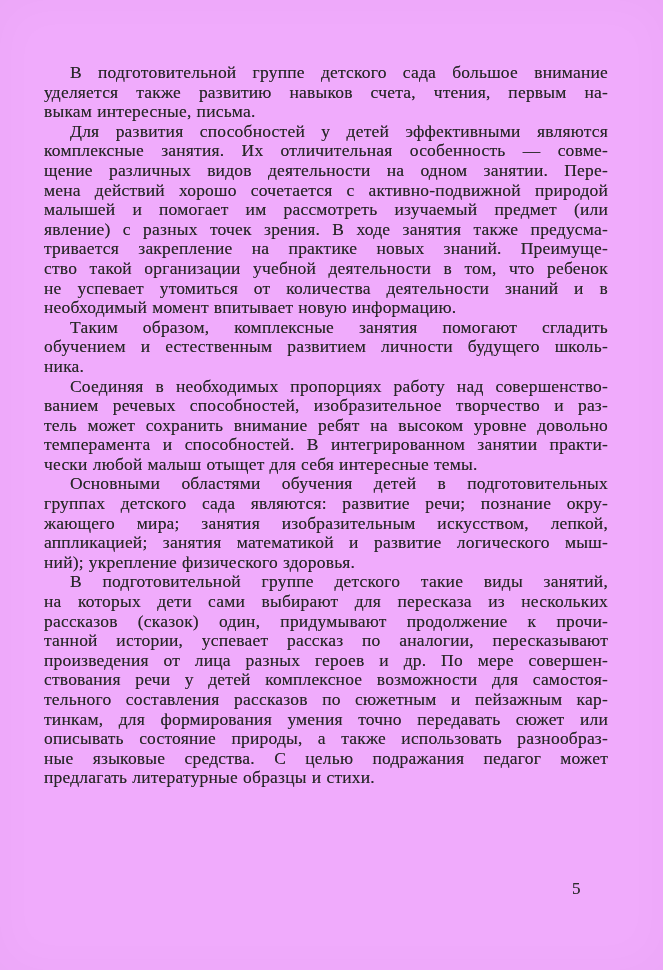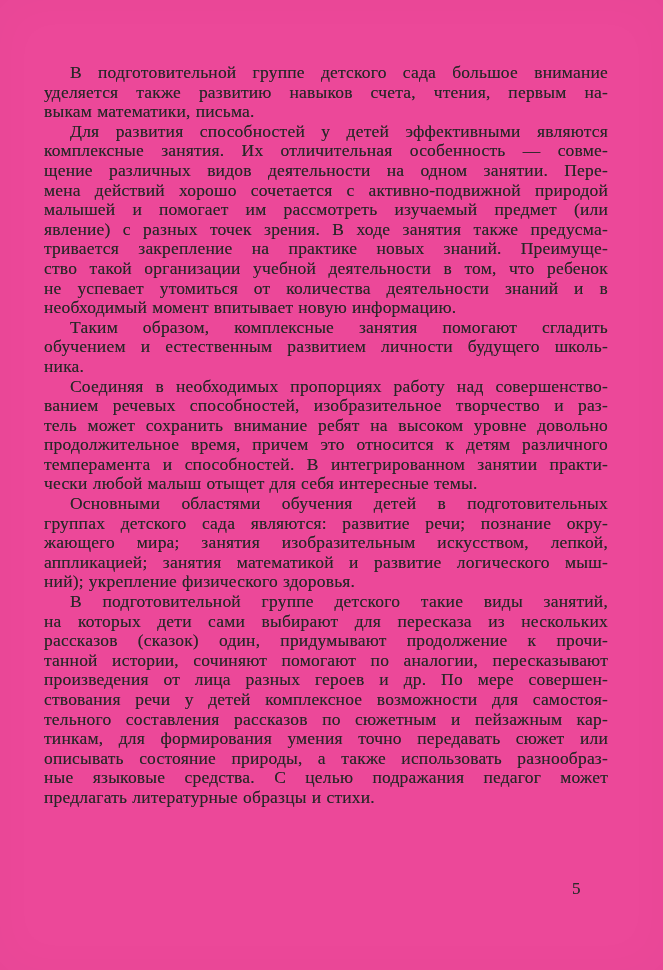--- a/index.html
+++ b/index.html
@@ -9,21 +9,21 @@
   body {
     width: 663px;
     height: 970px;
     overflow: hidden;
     background: #ffffff;
   }
   .page {
     position: relative;
     width: 663px;
     height: 970px;
-    background: #ec4899;
+    background: #f0abfc;
     box-shadow: inset 0 0 50px rgba(0,0,0,0.025);
     font-family: "Liberation Serif", "DejaVu Serif", serif;
     color: #272727;
   }
   .text-block {
     position: absolute;
     left: 44px;
     top: 63px;
     width: 564px;
   }
@@ -58,21 +58,21 @@
   }
 </style>
 </head>
 <body>
 
 <div class="page">
   <div class="text-block">
       <div class="paragraph">
         <div class="line indent j">В подготовительной группе детского сада большое внимание</div>
         <div class="line j">уделяется также развитию навыков счета, чтения, первым на-</div>
-        <div class="line">выкам математики, письма.</div>
+        <div class="line">выкам интересные, письма.</div>
       </div>
       <div class="paragraph">
         <div class="line indent j">Для развития способностей у детей эффективными являются</div>
         <div class="line j">комплексные занятия. Их отличительная особенность — совме-</div>
         <div class="line j">щение различных видов деятельности на одном занятии. Пере-</div>
         <div class="line j">мена действий хорошо сочетается с активно-подвижной природой</div>
         <div class="line j">малышей и помогает им рассмотреть изучаемый предмет (или</div>
         <div class="line j">явление) с разных точек зрения. В ходе занятия также предусма-</div>
         <div class="line j">тривается закрепление на практике новых знаний. Преимуще-</div>
         <div class="line j">ство такой организации учебной деятельности в том, что ребенок</div>
@@ -81,36 +81,35 @@
       </div>
       <div class="paragraph">
         <div class="line indent j">Таким образом, комплексные занятия помогают сгладить</div>
         <div class="line j">обучением и естественным развитием личности будущего школь-</div>
         <div class="line">ника.</div>
       </div>
       <div class="paragraph">
         <div class="line indent j">Соединяя в необходимых пропорциях работу над совершенство-</div>
         <div class="line j">ванием речевых способностей, изобразительное творчество и раз-</div>
         <div class="line j">тель может сохранить внимание ребят на высоком уровне довольно</div>
-        <div class="line j">продолжительное время, причем это относится к детям различного</div>
         <div class="line j">темперамента и способностей. В интегрированном занятии практи-</div>
         <div class="line">чески любой малыш отыщет для себя интересные темы.</div>
       </div>
       <div class="paragraph">
         <div class="line indent j">Основными областями обучения детей в подготовительных</div>
         <div class="line j">группах детского сада являются: развитие речи; познание окру-</div>
         <div class="line j">жающего мира; занятия изобразительным искусством, лепкой,</div>
         <div class="line j">аппликацией; занятия математикой и развитие логического мыш-</div>
         <div class="line">ний); укрепление физического здоровья.</div>
       </div>
       <div class="paragraph">
         <div class="line indent j">В подготовительной группе детского такие виды занятий,</div>
         <div class="line j">на которых дети сами выбирают для пересказа из нескольких</div>
         <div class="line j">рассказов (сказок) один, придумывают продолжение к прочи-</div>
-        <div class="line j">танной истории, сочиняют помогают по аналогии, пересказывают</div>
+        <div class="line j">танной истории, успевает рассказ по аналогии, пересказывают</div>
         <div class="line j">произведения от лица разных героев и др. По мере совершен-</div>
         <div class="line j">ствования речи у детей комплексное возможности для самостоя-</div>
         <div class="line j">тельного составления рассказов по сюжетным и пейзажным кар-</div>
         <div class="line j">тинкам, для формирования умения точно передавать сюжет или</div>
         <div class="line j">описывать состояние природы, а также использовать разнообраз-</div>
         <div class="line j">ные языковые средства. С целью подражания педагог может</div>
         <div class="line">предлагать литературные образцы и стихи.</div>
       </div>
     </div>
   <div class="folio">5</div>

